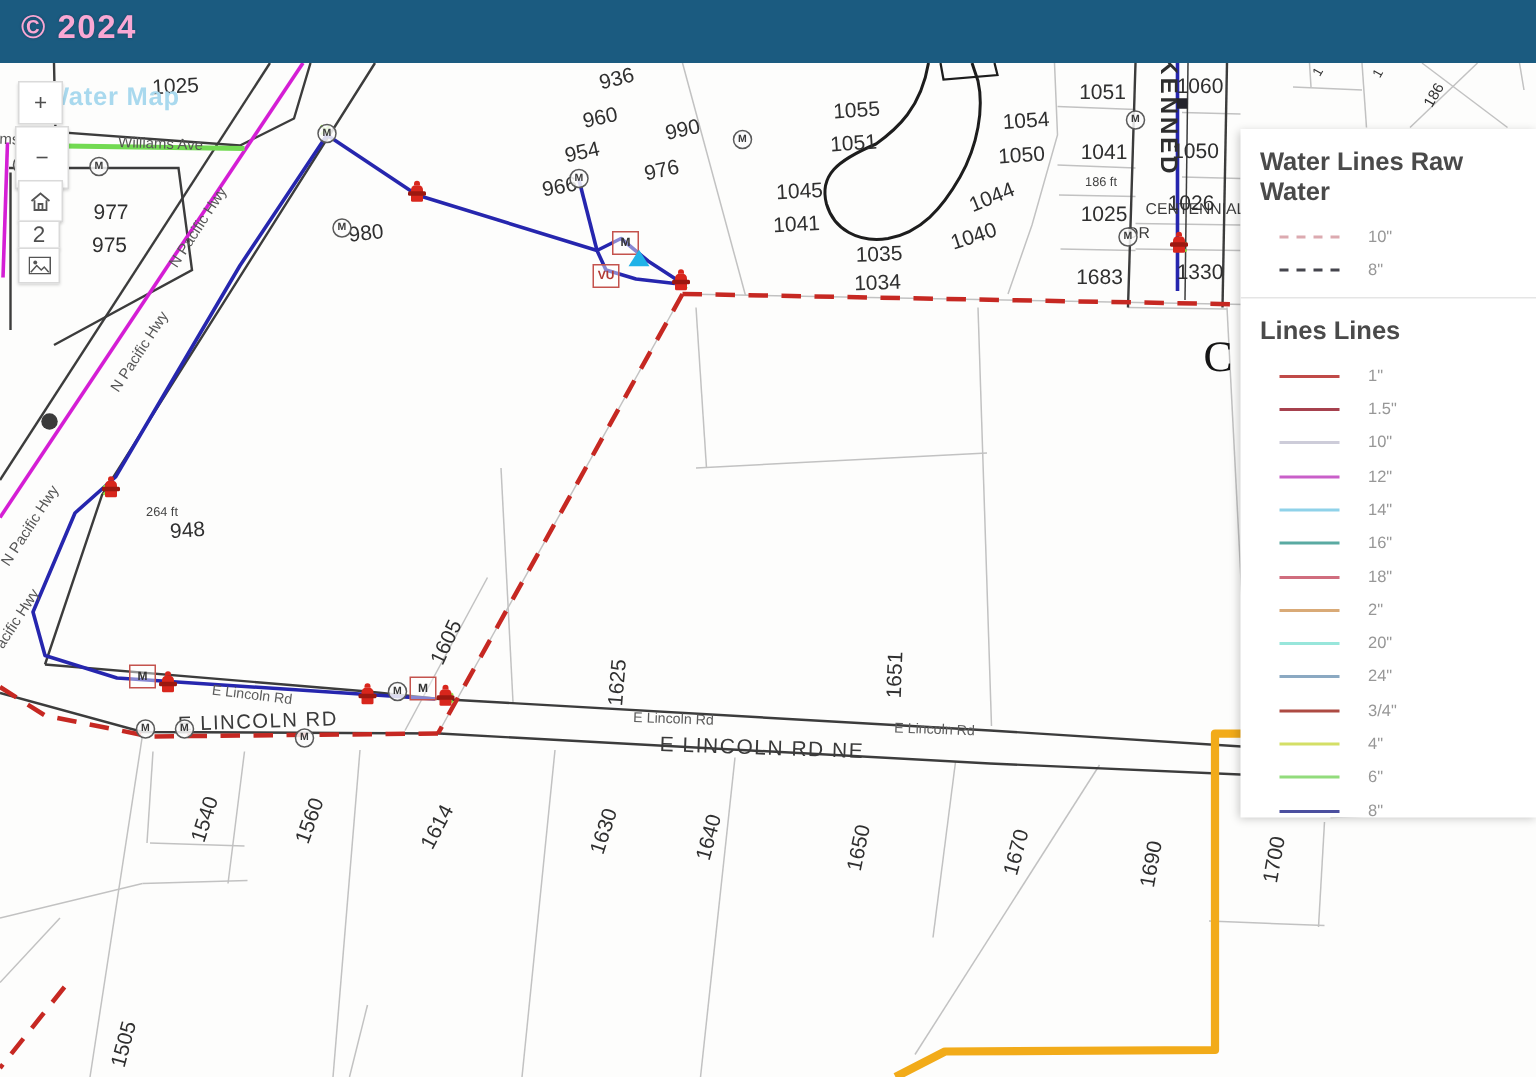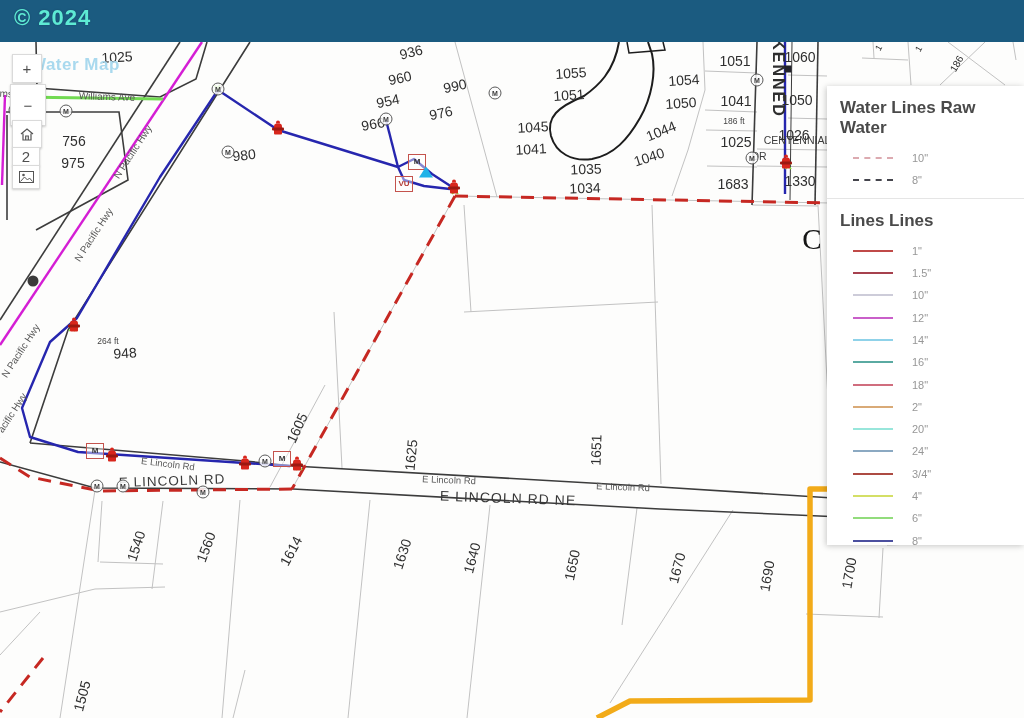--- a/index.html
+++ b/index.html
@@ -1,21 +1,21 @@
 <!DOCTYPE html>
 <html><head>
 <meta charset="utf-8">
 <style>
   html,body{margin:0;padding:0;background:#888;}
   #app{position:relative;width:1024px;height:718px;overflow:hidden;background:#fdfdfc;
        font-family:"Liberation Sans",sans-serif;}
   
   #header{position:absolute;left:0;top:0;width:100%;height:42px;background:#1b5b80;z-index:6;}
   #title{position:absolute;left:30px;top:11px;font-size:17px;font-weight:600;color:#a9d9ee;letter-spacing:.5px;margin-top:44px;}
-  #watermark{position:absolute;left:14px;top:5px;font-size:22px;font-weight:700;color:#5eead4;letter-spacing:1px;text-shadow:0 0 2px rgba(0,0,0,.25);}
+  #watermark{position:absolute;left:14px;top:5px;font-size:22px;font-weight:700;color:#f9a8d4;letter-spacing:1px;text-shadow:0 0 2px rgba(0,0,0,.25);}
   
   #map{position:absolute;left:0;top:0;width:1024px;height:718px;}
   #map svg{position:absolute;left:0;top:0;z-index:1;}
   .map-label{position:absolute;white-space:nowrap;line-height:1;z-index:2;}
   .f{position:absolute;transform:translate(-50%,-50%);z-index:3;}
   .f-hydrant{width:8px;height:11px;background:#d8261c;border-radius:3px 3px 1px 1px;}
   .f-hydrant::before{content:"";position:absolute;left:-2px;top:4px;width:12px;height:3px;background:#9c1810;border-radius:1px;}
   .f-hydrant::after{content:"";position:absolute;left:2px;top:-3px;width:4px;height:3px;background:#d8261c;border-radius:2px 2px 0 0;}
   .f-meter{width:11px;height:11px;border:1px solid #5a5a5a;border-radius:50%;background:rgba(252,252,252,.85);
            color:#3a3a3a;font-size:7px;line-height:11px;font-weight:700;text-align:center;}
@@ -151,21 +151,21 @@
         <span class="map-label" style="left: 759px; top: 156px; font-size: 10.5px; color: rgb(60, 60, 60); transform: translate(-50%, -50%) rotate(0deg);">DR</span>
         <span class="map-label big-c" style="left: 812px; top: 239px; font-size: 29px; color: rgb(21, 21, 21); font-family: &quot;Liberation Serif&quot;, serif; transform: translate(-50%, -50%) rotate(0deg);">C</span>
         <span class="map-label" style="left: 411px; top: 52px; font-size: 14px; color: rgb(47, 47, 47); transform: translate(-50%, -50%) rotate(-14deg);">936</span>
         <span class="map-label" style="left: 400px; top: 78px; font-size: 14px; color: rgb(47, 47, 47); transform: translate(-50%, -50%) rotate(-12deg);">960</span>
         <span class="map-label" style="left: 388px; top: 101px; font-size: 14px; color: rgb(47, 47, 47); transform: translate(-50%, -50%) rotate(-12deg);">954</span>
         <span class="map-label" style="left: 373px; top: 124px; font-size: 14px; color: rgb(47, 47, 47); transform: translate(-50%, -50%) rotate(-10deg);">966</span>
         <span class="map-label" style="left: 455px; top: 86px; font-size: 14px; color: rgb(47, 47, 47); transform: translate(-50%, -50%) rotate(-12deg);">990</span>
         <span class="map-label" style="left: 441px; top: 113px; font-size: 14px; color: rgb(47, 47, 47); transform: translate(-50%, -50%) rotate(-12deg);">976</span>
         <span class="map-label" style="left: 244px; top: 155px; font-size: 14px; color: rgb(47, 47, 47); transform: translate(-50%, -50%) rotate(-6deg);">980</span>
         <span class="map-label" style="left: 117px; top: 57px; font-size: 14px; color: rgb(47, 47, 47); transform: translate(-50%, -50%) rotate(-3deg);">1025</span>
-        <span class="map-label" style="left: 74px; top: 141px; font-size: 14px; color: rgb(47, 47, 47); transform: translate(-50%, -50%) rotate(0deg);">756</span>
+        <span class="map-label" style="left: 74px; top: 141px; font-size: 14px; color: rgb(47, 47, 47); transform: translate(-50%, -50%) rotate(0deg);">977</span>
         <span class="map-label" style="left: 73px; top: 163px; font-size: 14px; color: rgb(47, 47, 47); transform: translate(-50%, -50%) rotate(0deg);">975</span>
         <span class="map-label" style="left: 571px; top: 73px; font-size: 14px; color: rgb(47, 47, 47); transform: translate(-50%, -50%) rotate(-4deg);">1055</span>
         <span class="map-label" style="left: 569px; top: 95px; font-size: 14px; color: rgb(47, 47, 47); transform: translate(-50%, -50%) rotate(-4deg);">1051</span>
         <span class="map-label" style="left: 533px; top: 127px; font-size: 14px; color: rgb(47, 47, 47); transform: translate(-50%, -50%) rotate(-3deg);">1045</span>
         <span class="map-label" style="left: 531px; top: 149px; font-size: 14px; color: rgb(47, 47, 47); transform: translate(-50%, -50%) rotate(-3deg);">1041</span>
         <span class="map-label" style="left: 684px; top: 80px; font-size: 14px; color: rgb(47, 47, 47); transform: translate(-50%, -50%) rotate(-4deg);">1054</span>
         <span class="map-label" style="left: 681px; top: 103px; font-size: 14px; color: rgb(47, 47, 47); transform: translate(-50%, -50%) rotate(-4deg);">1050</span>
         <span class="map-label" style="left: 661px; top: 131px; font-size: 14px; color: rgb(47, 47, 47); transform: translate(-50%, -50%) rotate(-22deg);">1044</span>
         <span class="map-label" style="left: 649px; top: 157px; font-size: 14px; color: rgb(47, 47, 47); transform: translate(-50%, -50%) rotate(-18deg);">1040</span>
         <span class="map-label" style="left: 586px; top: 169px; font-size: 14px; color: rgb(47, 47, 47); transform: translate(-50%, -50%) rotate(-2deg);">1035</span>

